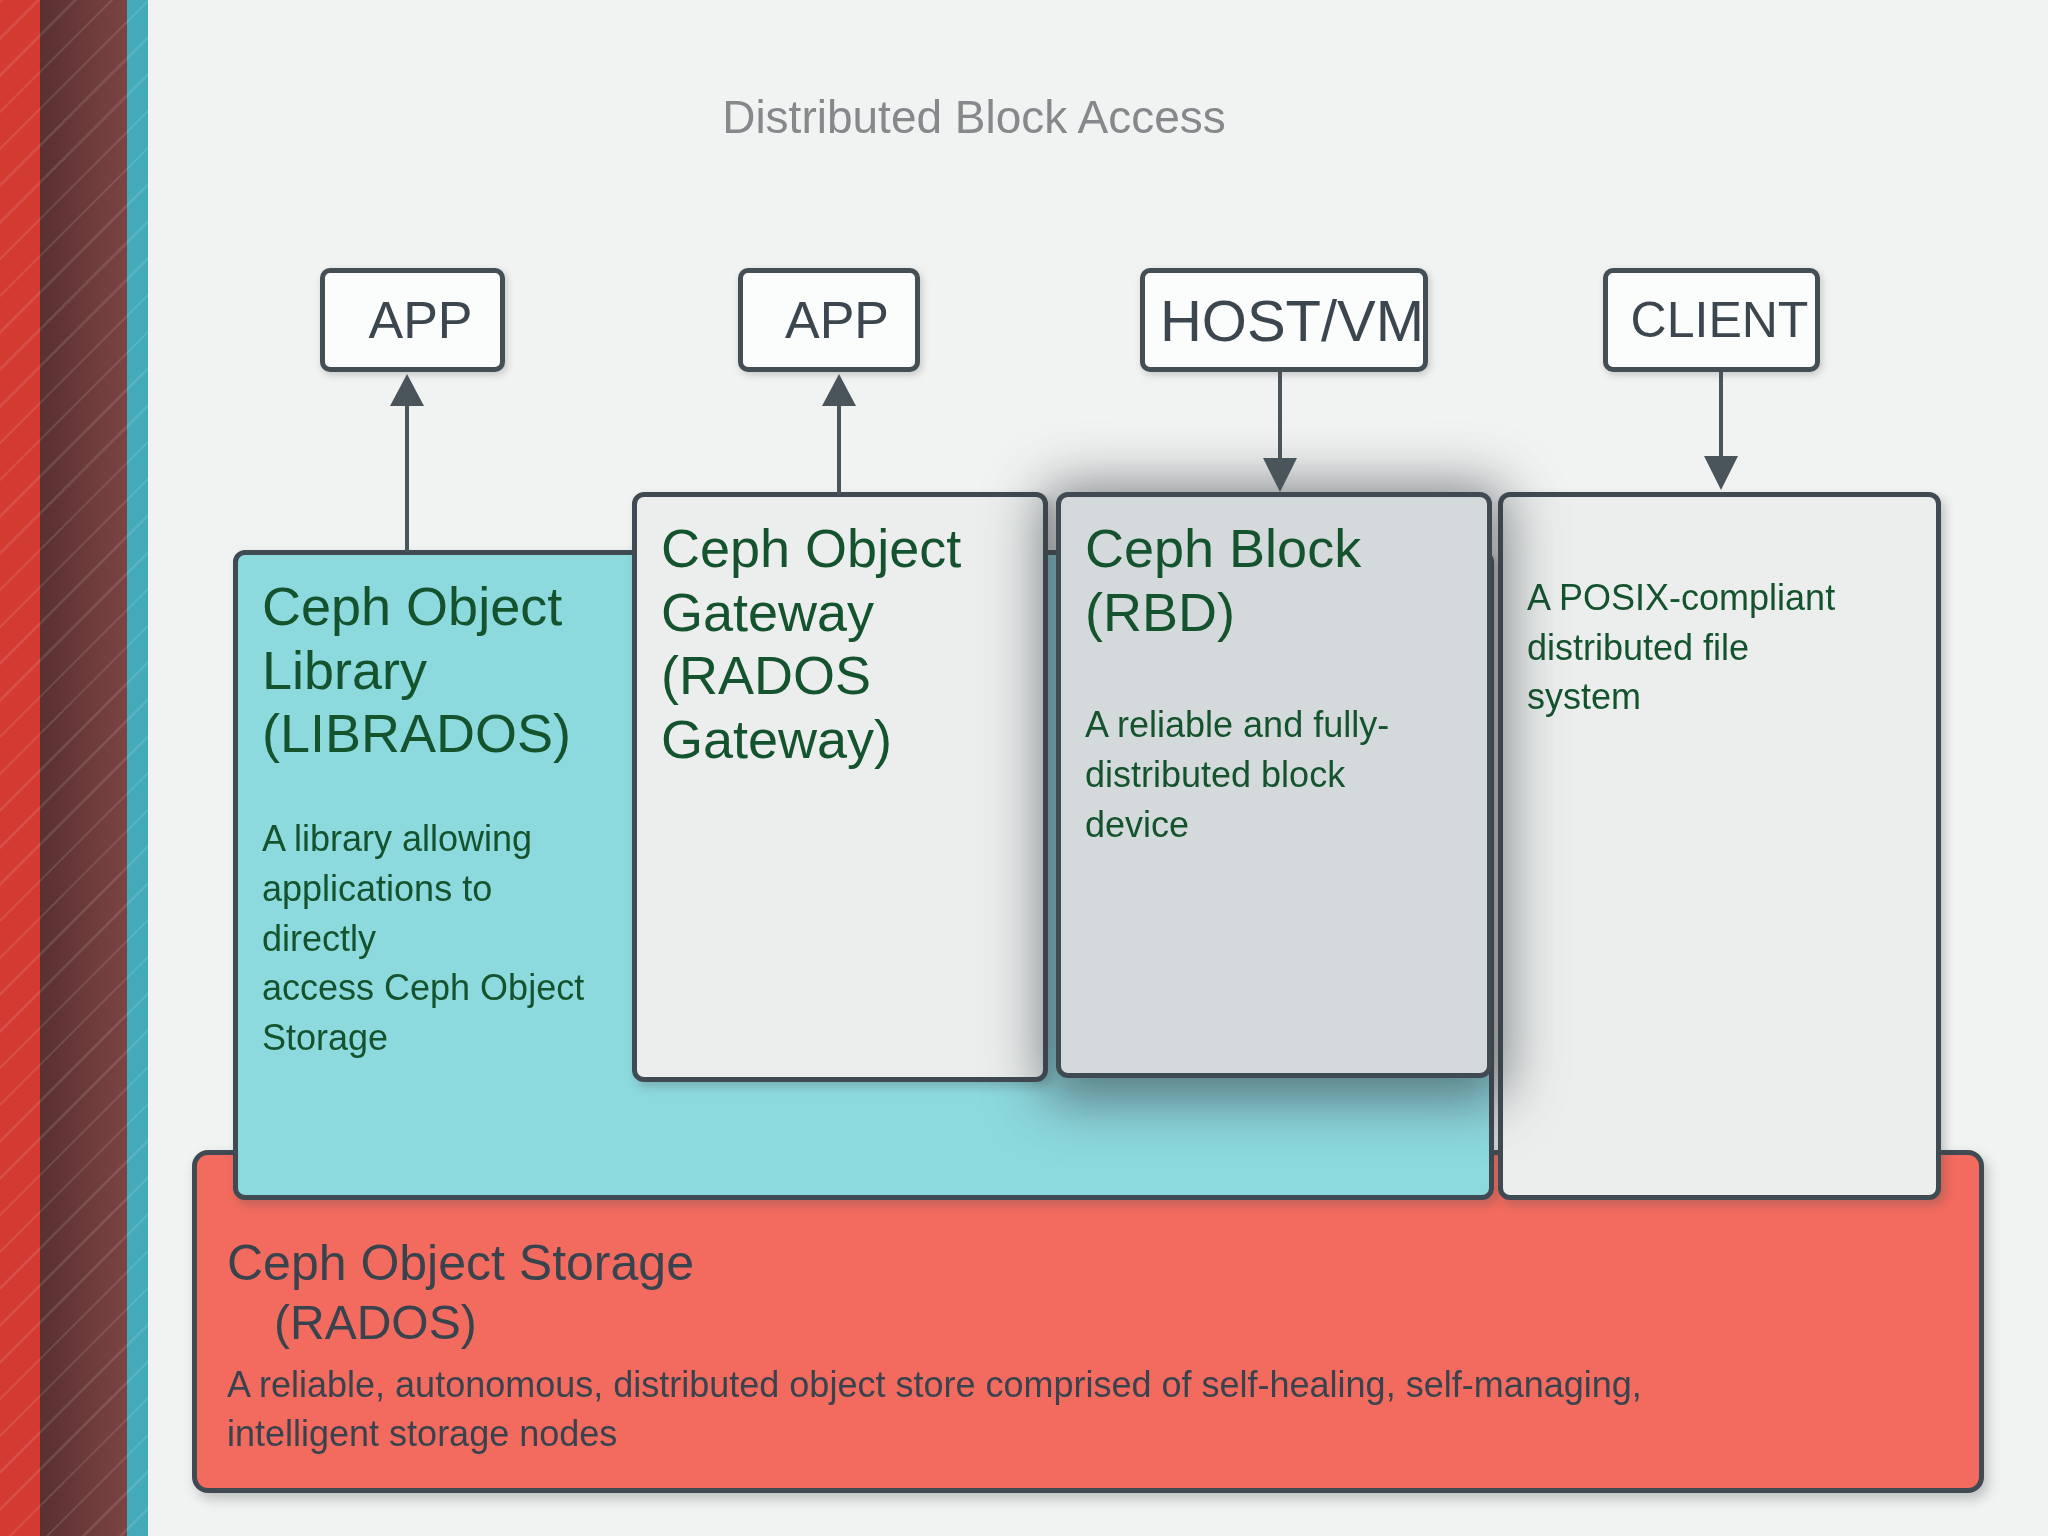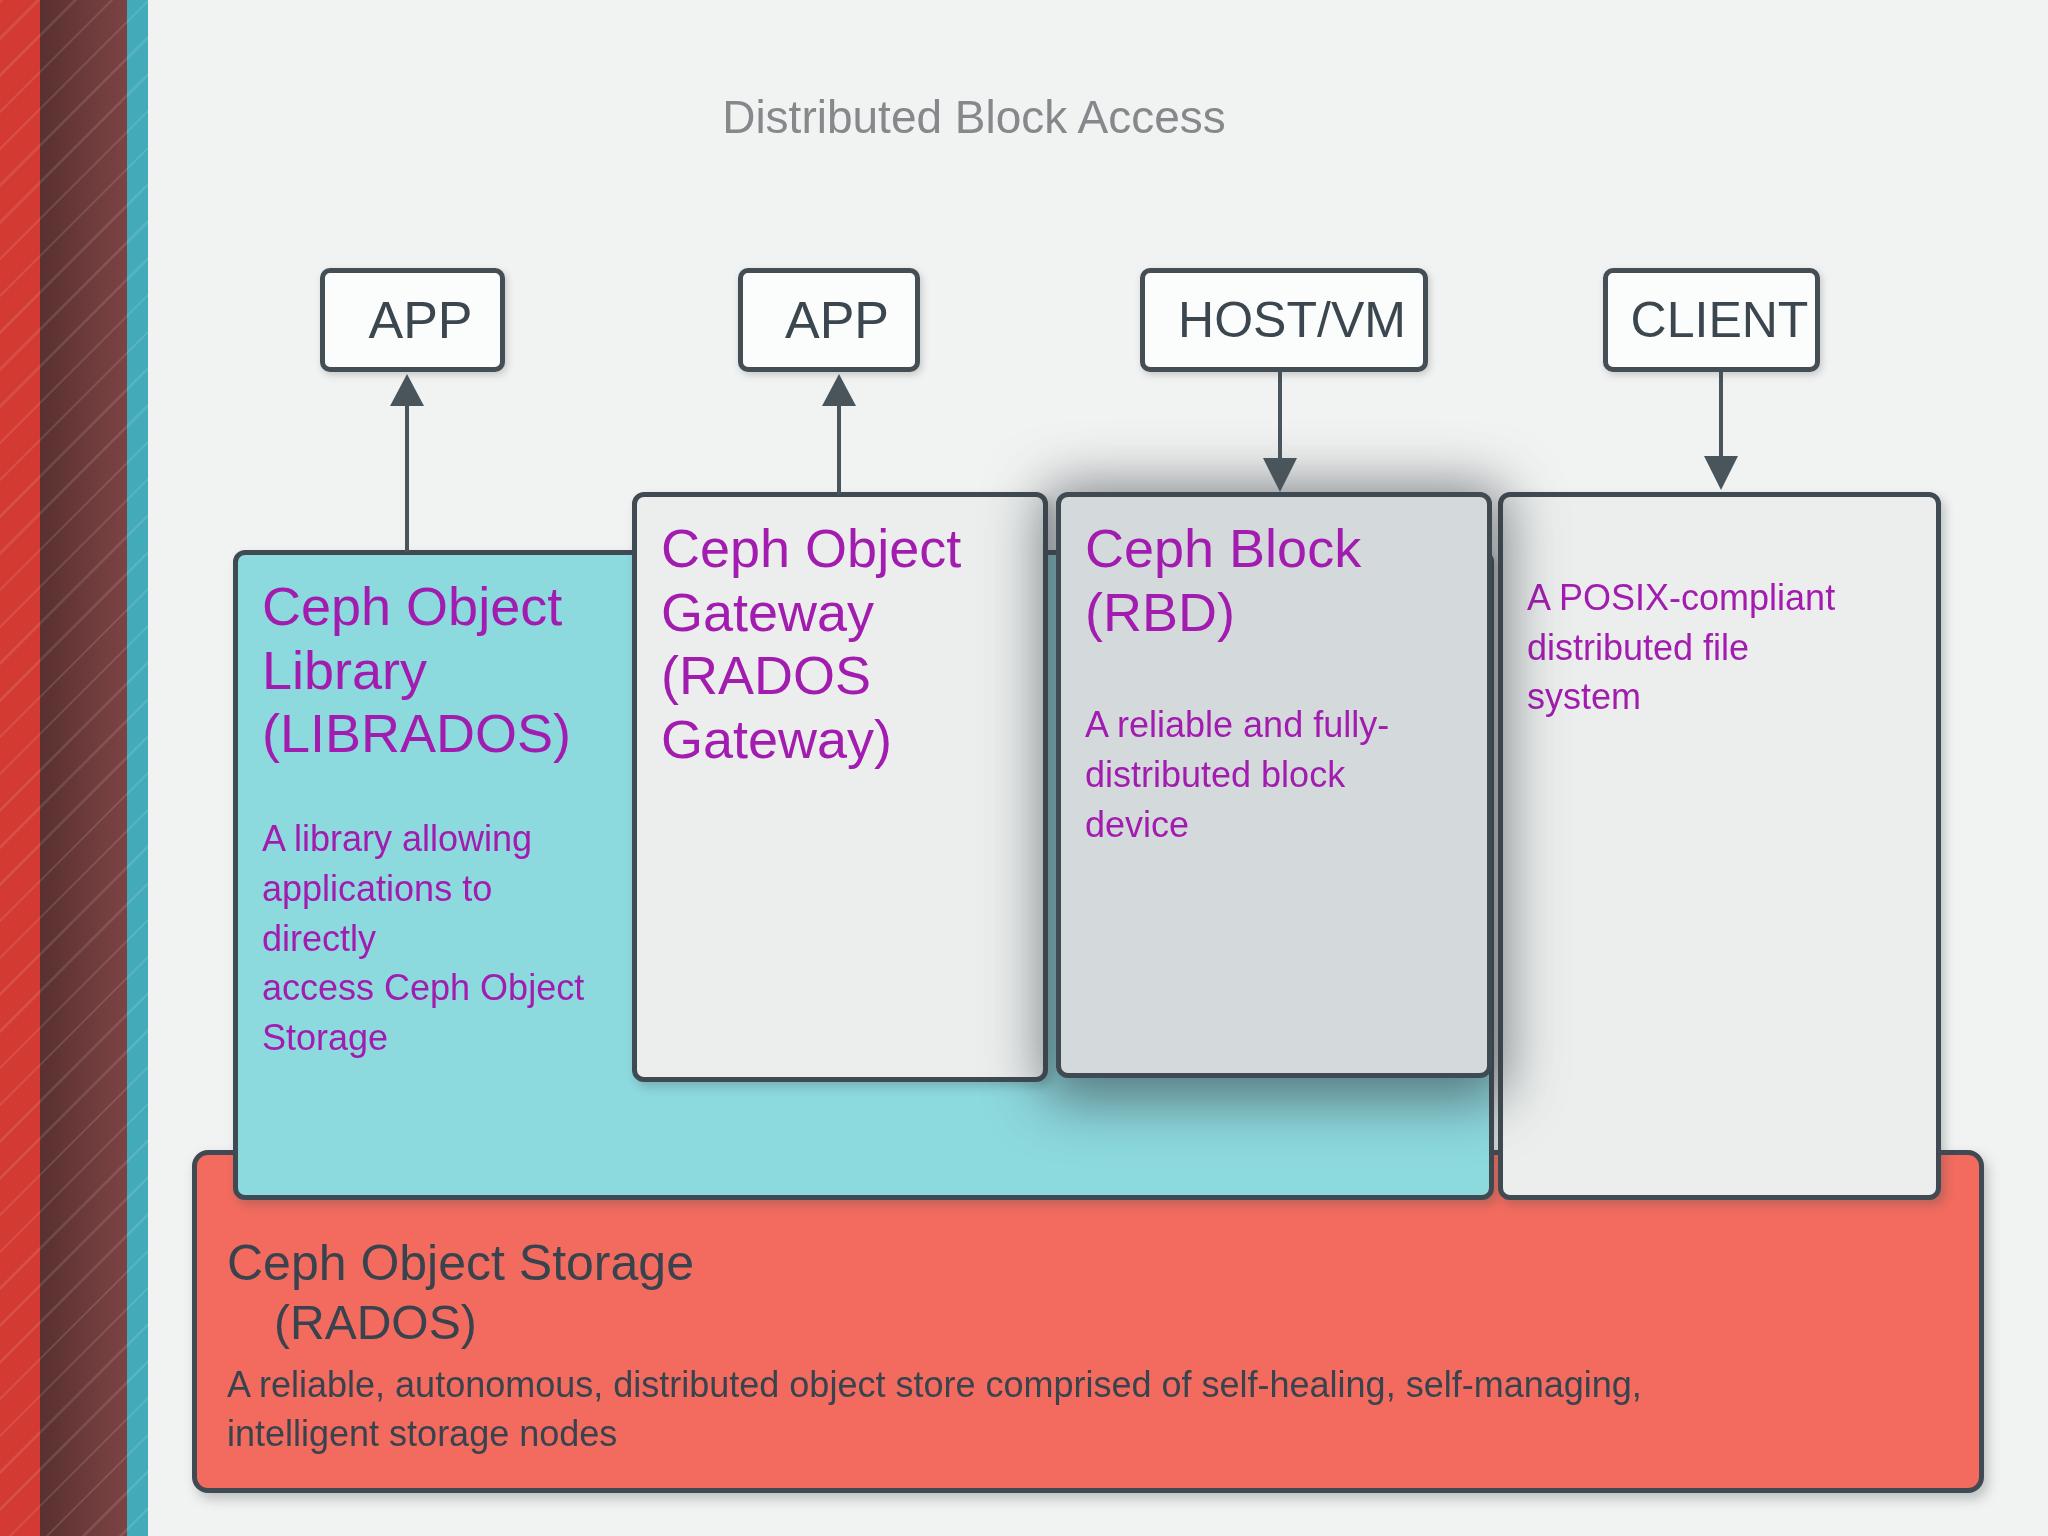--- a/index.html
+++ b/index.html
@@ -25,41 +25,41 @@
   .node{
     position:absolute;height:104px;box-sizing:border-box;
     background:#fbfdfd;border:5px solid #434e55;border-radius:10px;
     display:flex;align-items:center;justify-content:center;
     font-size:52px;color:#3b464e;z-index:6;
     box-shadow:2px 3px 7px rgba(70,75,80,0.25);
     padding-left:16px;
   }
   .node-app1{left:320px;top:268px;width:185px;}
   .node-app2{left:738px;top:268px;width:182px;}
-  .node-hostvm{left:1140px;top:268px;width:288px;font-size:50px;}
+  .node-hostvm{left:1140px;top:268px;width:288px;font-size:58px;}
   .node-client{left:1603px;top:268px;width:217px;font-size:50px;}
   
   .arrow-line{position:absolute;width:4px;background:#49545b;z-index:5;}
   .arrow-head{position:absolute;width:0;height:0;z-index:5;
     border-left:17px solid transparent;border-right:17px solid transparent;}
   .head-up{border-bottom:32px solid #49545b;}
   .head-down{border-top:34px solid #49545b;}
   .a1-line{left:405px;top:406px;height:146px;}
   .a1-head{left:390px;top:374px;}
   .a2-line{left:837px;top:406px;height:88px;}
   .a2-head{left:822px;top:374px;}
   .a3-line{left:1278px;top:372px;height:86px;}
   .a3-head{left:1263px;top:458px;}
   .a4-line{left:1719px;top:369px;height:87px;}
   .a4-head{left:1704px;top:456px;}
   
   .comp{
     position:absolute;box-sizing:border-box;
     border:5px solid #3f4a52;border-radius:12px;
-    padding:20px 24px;color:#a21caf;
+    padding:20px 24px;color:#14532d;
   }
   .box-title{font-size:54px;line-height:1.18;white-space:pre-line;}
   .box-desc{font-size:36px;line-height:1.38;white-space:pre-line;margin-top:56px;}
   .comp-librados{left:233px;top:550px;width:1261px;height:650px;background:#8cd9de;z-index:2;
     box-shadow:4px 5px 10px rgba(70,75,80,0.28);}
   .comp-rgw{left:632px;top:492px;width:416px;height:590px;background:#ebeeed;z-index:3;
     box-shadow:4px 5px 10px rgba(70,75,80,0.28);}
   .comp-rbd{left:1056px;top:492px;width:436px;height:586px;background:#d4dadb;z-index:4;
     box-shadow:0 8px 55px 14px rgba(55,60,66,0.62);}
   .comp-cephfs{left:1498px;top:492px;width:443px;height:708px;background:#ebeeed;z-index:3;

